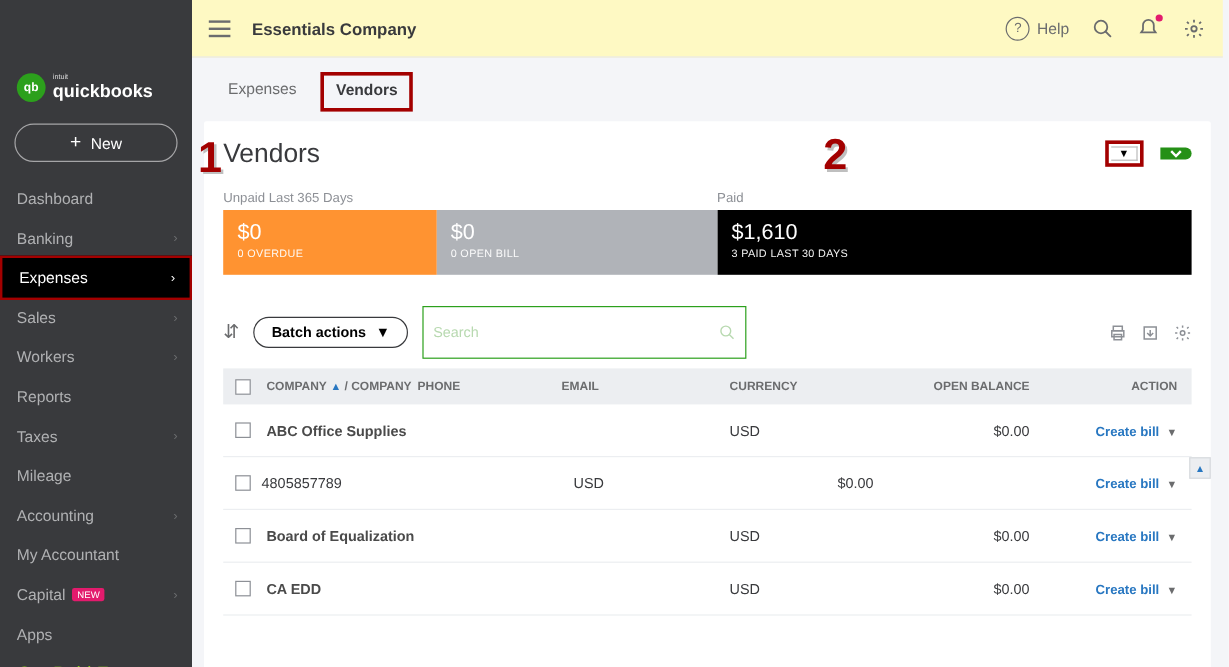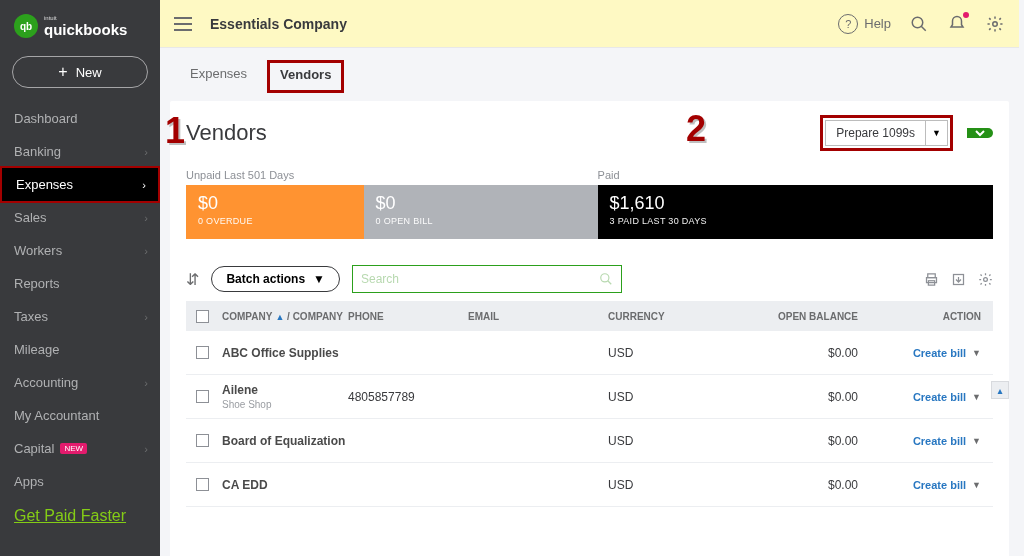--- a/index.html
+++ b/index.html
@@ -1,20 +1,20 @@
 <!DOCTYPE html>
 <html><head>
 <meta charset="utf-8">
 <style>
   * { box-sizing: border-box; margin: 0; padding: 0; font-family: -apple-system, BlinkMacSystemFont, "Segoe UI", Arial, sans-serif; }
   body { background: #f4f5f8; width: 1024px; height: 556px; overflow: hidden; position: relative; }
 
   
   .sidebar { position: absolute; left: 0; top: 0; width: 160px; height: 556px; background: #393a3d; color: #c4c4c4; }
-  .logo-wrap { display: flex; align-items: center; padding: 14px 12px 14px 14px; gap: 6px; }
+  .logo-wrap { display: flex; align-items: center; padding: 14px 12px 14px 14px; gap: 6px; margin-top: 47px; }
   .qb-circle { width: 24px; height: 24px; border-radius: 50%; background: #2ca01c; position: relative; display:flex; align-items:center; justify-content:center; }
   .qb-circle::before { content: "qb"; color: #fff; font-size: 10px; font-weight: 700; }
   .logo-text { color: #fff; font-size: 15px; font-weight: 600; }
   .logo-intuit { font-size: 6px; color: #fff; opacity: .8; line-height: 1; }
   .logo-col { display:flex; flex-direction:column; justify-content:center; }
 
   .new-btn { margin: 4px 12px 14px 12px; border: 1px solid #a5a5a7; border-radius: 18px; height: 32px; display: flex; align-items: center; justify-content: center; gap: 8px; color: #fff; font-size: 13px; cursor: pointer; }
   .new-btn .plus { font-size: 16px; line-height: 1; }
 
   .nav-item { display: flex; align-items: center; justify-content: space-between; padding: 9px 12px 9px 14px; font-size: 13px; color: #b0b1b3; cursor: pointer; }
@@ -69,21 +69,21 @@
   .bar-amount { font-size:18px; font-weight:400; }
   .bar-sub { font-size:9px; letter-spacing:.3px; margin-top:2px; opacity:.95; }
   .bar-orange { background:#ff9331; flex:0 0 22%; }
   .bar-gray   { background:#b0b3b8; flex:0 0 29%; }
   .bar-green  { background:#000000; flex:1; }
 
   
   .tbl-toolbar { display:flex; align-items:center; gap:12px; margin-top:26px; }
   .sort-icon { font-size:16px; color:#6b6c6e; cursor:pointer; }
   .batch-btn { border:1.5px solid #393a3d; border-radius:16px; padding:5px 14px; font-size:12px; display:flex; align-items:center; gap:8px; cursor:pointer; font-weight:600; }
-  .search-wrap { flex:0 0 270px; height:28px; border:1px solid #2ca01c; display:flex; align-items:center; padding:0 8px; }
+  .search-wrap { flex:0 0 270px; height:44px; border:1px solid #2ca01c; display:flex; align-items:center; padding:0 8px; }
   .search-input { border:none; outline:none; flex:1; font-size:12px; color:#393a3d; }
   .search-input::placeholder { color:#b8d9b0; }
   .search-icon { color:#b8d9b0; font-size:14px; }
   .tool-icons { margin-left:auto; display:flex; gap:12px; color:#8d9096; }
   .tool-icons span { cursor:pointer; font-size:15px; }
   .collapse-up { position:absolute; right:0; top:280px; width:18px; height:18px; background:#eceef1; display:flex; align-items:center; justify-content:center; font-size:10px; color:#2877c1; cursor:pointer; border:1px solid #d8dade; }
 
   
   .tbl { margin-top:8px; }
   .tbl-head { display:flex; align-items:center; background:#eceef1; height:30px; font-size:10px; color:#6b6c6e; font-weight:600; }
@@ -200,35 +200,34 @@
   <div class="tabs">
     <div class="tab">Expenses</div>
     <div class="tab active">Vendors</div>
   </div>
 
   <div class="page">
     <div class="page-head">
       <div class="page-title">Vendors</div>
       <div class="head-right">
         <div class="prep-group">
-          <div class="prep-btn">Prepare 1099s</div>
           <div class="prep-caret">▼</div>
         </div>
         <div class="newv-group">
           <button class="newv-caret">
             <svg width="10" height="10" viewBox="0 0 10 10">
                 <path d="M1 3 L5 7 L9 3" fill="none" stroke="#fff" stroke-width="2"></path>
               </svg>
           </button>
         </div>
       </div>
     </div>
 
     <div class="status-labels">
-      <div>Unpaid Last 501 Days</div>
+      <div>Unpaid Last 365 Days</div>
       <div>Paid</div>
     </div>
     <div class="status-bars">
       <div class="bar bar-orange">
         <div class="bar-amount">$0</div>
         <div class="bar-sub">0 OVERDUE</div>
       </div>
       <div class="bar bar-gray">
         <div class="bar-amount">$0</div>
         <div class="bar-sub">0 OPEN BILL</div>
@@ -304,24 +303,20 @@
             <div class="col-phone"></div>
             <div class="col-email"></div>
             <div class="col-curr">USD</div>
             <div class="col-bal">$0.00</div>
             <div class="col-act"><span class="action-link">Create bill <span class="caret">▼</span></span></div>
           </div>
           <div class="tbl-row">
             <div class="col-chk">
               <div class="chk"></div>
             </div>
-            <div class="col-vend">
-              <div class="vendor-name">Ailene</div>
-              <div class="vendor-sub">Shoe Shop</div>
-            </div>
             <div class="col-phone">4805857789</div>
             <div class="col-email"></div>
             <div class="col-curr">USD</div>
             <div class="col-bal">$0.00</div>
             <div class="col-act"><span class="action-link">Create bill <span class="caret">▼</span></span></div>
           </div>
           <div class="tbl-row">
             <div class="col-chk">
               <div class="chk"></div>
             </div>

